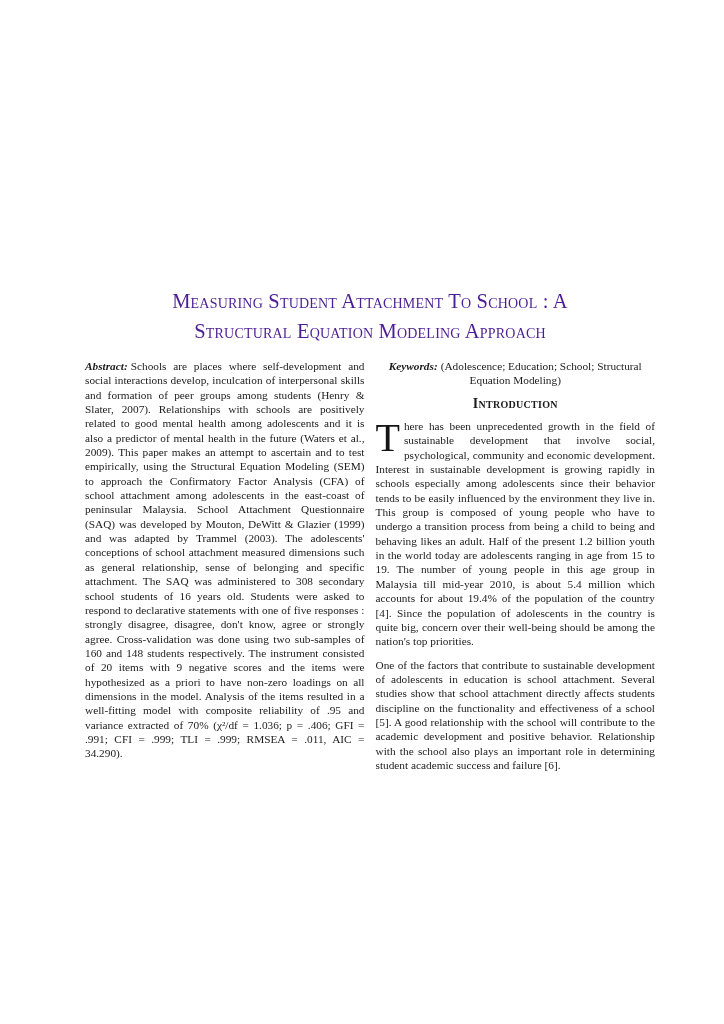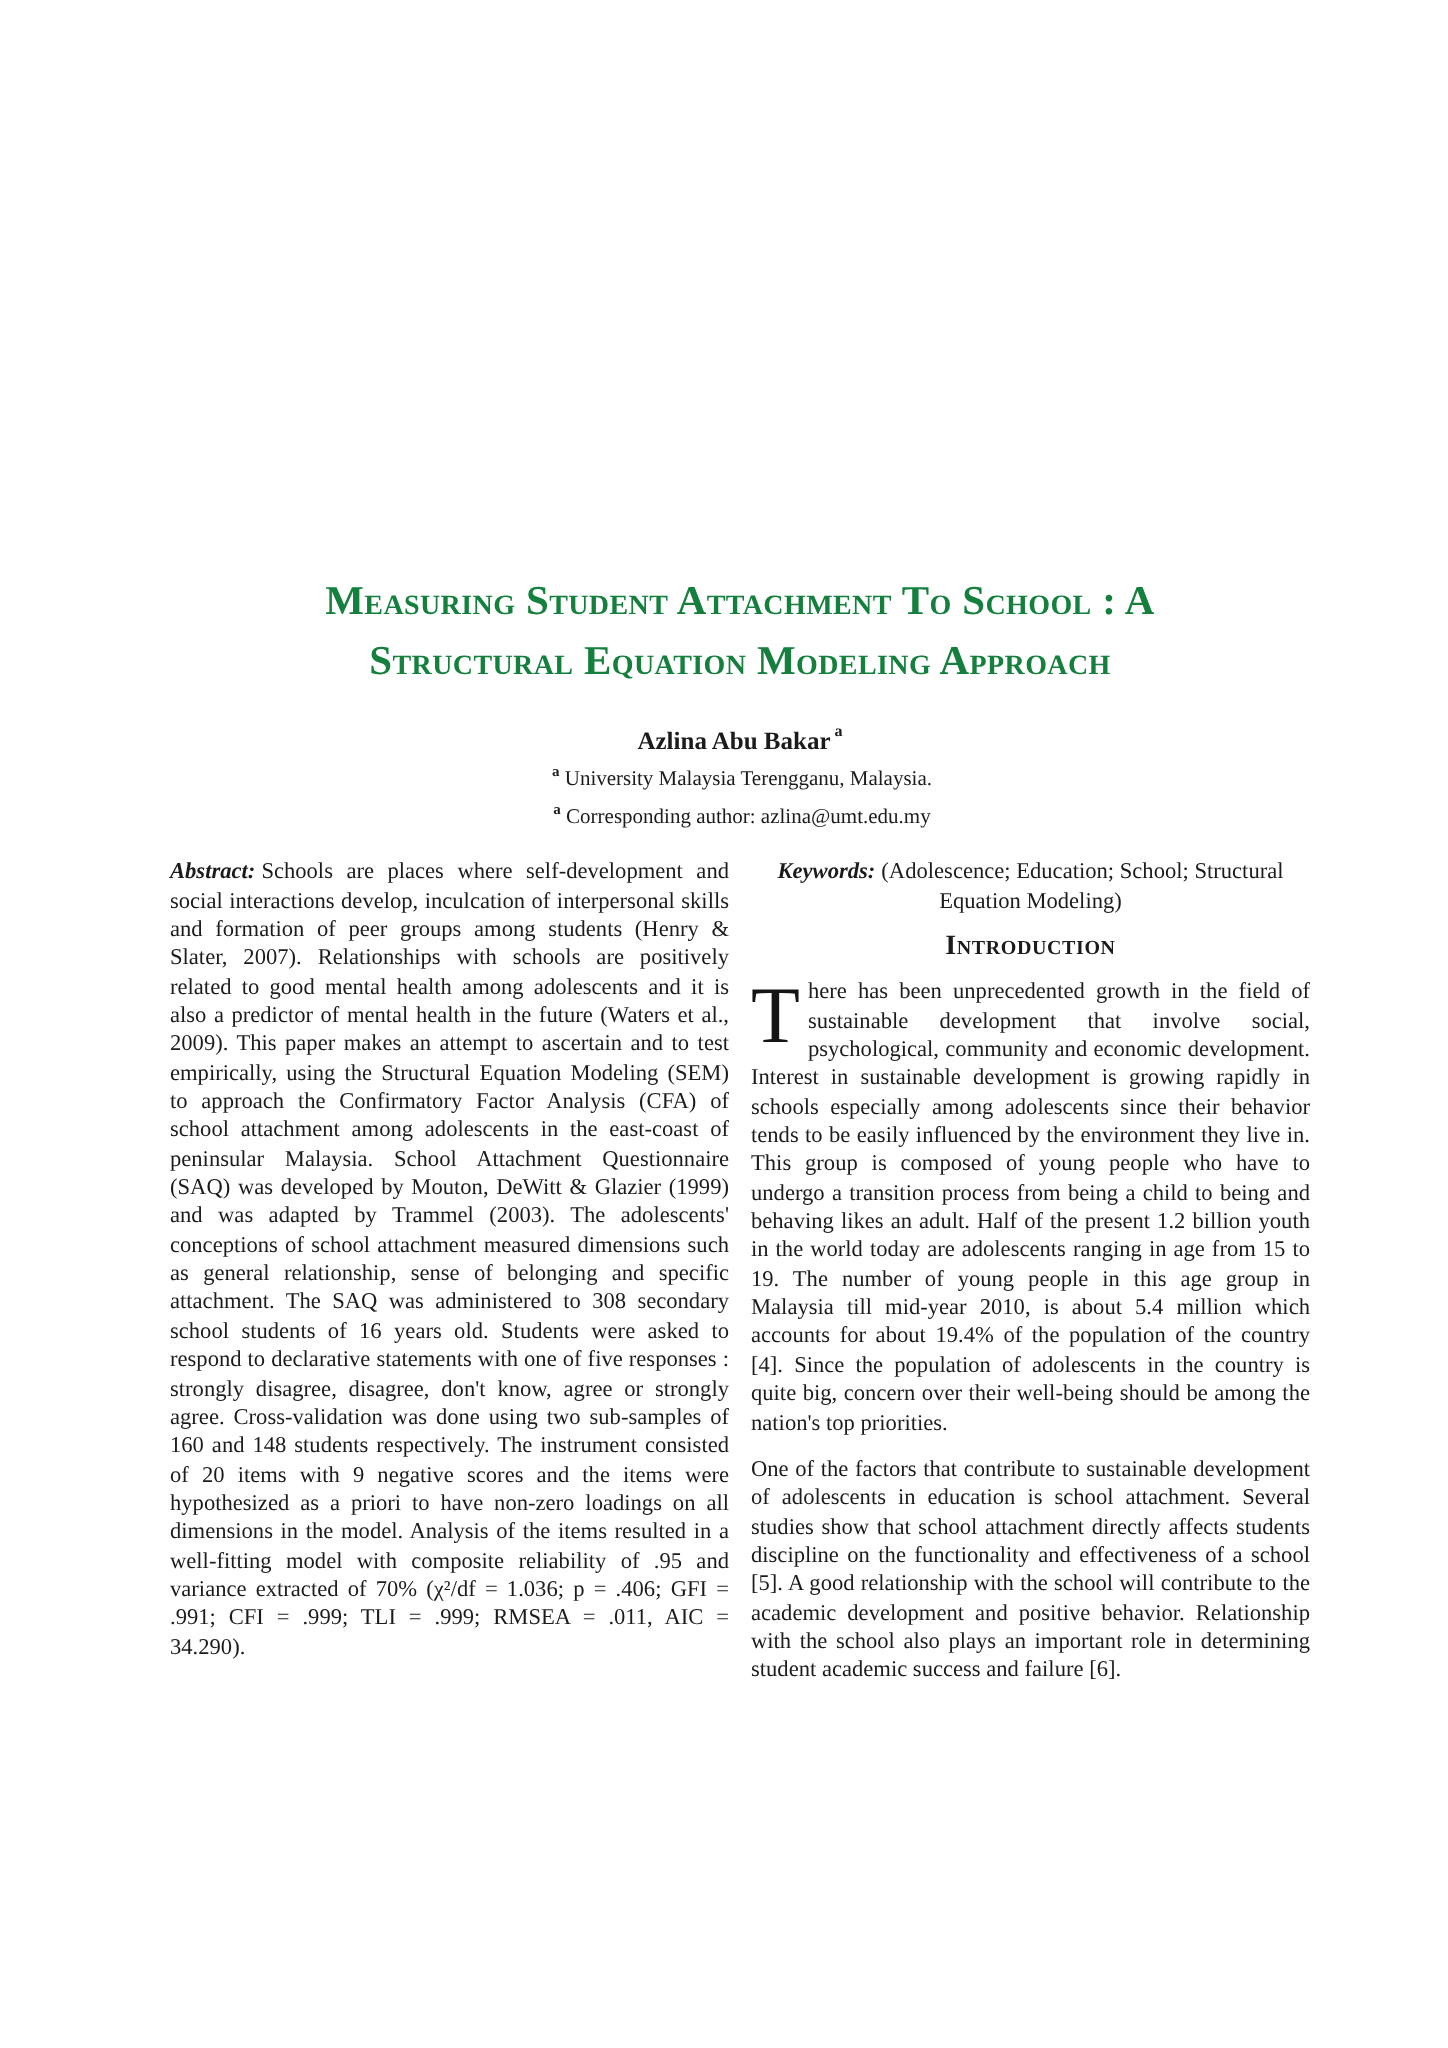--- a/index.html
+++ b/index.html
@@ -13,27 +13,27 @@
     box-sizing: border-box;
     overflow: hidden;
   }
   .content {
     padding-top: 286px;
     margin-left: 85px;
     width: 570px;
   }
   .paper-title {
     text-align: center;
-    font-weight: bold;
+    font-weight: normal;
     font-variant: small-caps;
     font-size: 20.5px;
     line-height: 30px;
     letter-spacing: 0.2px;
     white-space: pre-line;
-    color: #15803d;
+    color: #4c1d95;
   }
   .author-block { text-align: center; margin-top: 15px; }
   .author-name { font-weight: bold; font-size: 12.5px; }
   .author-block sup { font-weight: bold; font-size: 8px; margin-left: 2px; }
   .affiliation { font-size: 10.5px; line-height: 14px; }
   .affiliation sup { font-size: 7.5px; }
   .publisher-block { text-align: center; margin-top: 15px; font-size: 9.6px; line-height: 11.5px; color: #222; }
   .columns {
     display: flex;
     gap: 11px;
@@ -67,25 +67,20 @@
 </style>
 </head>
 <body>
 
 <div class="page">
   <div class="content">
 
     <div class="paper-title">Measuring Student Attachment To School : A
 Structural Equation Modeling Approach</div>
 
-    <div class="author-block">
-      <div><span class="author-name">Azlina Abu Bakar</span><sup>a</sup></div>
-      <div class="affiliation"><sup>a</sup> <span>University Malaysia Terengganu, Malaysia.</span></div>
-      <div class="affiliation"><sup>a</sup> <span>Corresponding author: azlina@umt.edu.my</span></div>
-    </div>
 
 
     <div class="columns">
 
       <div class="col">
         <p><span class="bi">Abstract:</span><span>Schools are places where self-development and social interactions develop, inculcation of interpersonal skills and formation of peer groups among students (Henry &amp; Slater, 2007). Relationships with schools are positively related to good mental health among adolescents and it is also a predictor of mental health in the future (Waters et al., 2009). This paper makes an attempt to ascertain and to test empirically, using the Structural Equation Modeling (SEM) to approach the Confirmatory Factor Analysis (CFA) of school attachment among adolescents in the east-coast of peninsular Malaysia. School Attachment Questionnaire (SAQ) was developed by Mouton, DeWitt &amp; Glazier (1999) and was adapted by Trammel (2003). The adolescents' conceptions of school attachment measured dimensions such as general relationship, sense of belonging and specific attachment. The SAQ was administered to 308 secondary school students of 16 years old. Students were asked to respond to declarative statements with one of five responses : strongly disagree, disagree, don't know, agree or strongly agree. Cross-validation was done using two sub-samples of 160 and 148 students respectively. The instrument consisted of 20 items with 9 negative scores and the items were hypothesized as a priori to have non-zero loadings on all dimensions in the model. Analysis of the items resulted in a well-fitting model with composite reliability of .95 and variance extracted of 70% (χ²/df = 1.036; p = .406; GFI = .991; CFI = .999; TLI = .999; RMSEA = .011, AIC = 34.290).</span></p>
       </div>
 
       <div class="col">
         <p class="keywords"><span class="bi">Keywords:</span><span>(Adolescence; Education; School; Structural Equation Modeling)</span></p>

